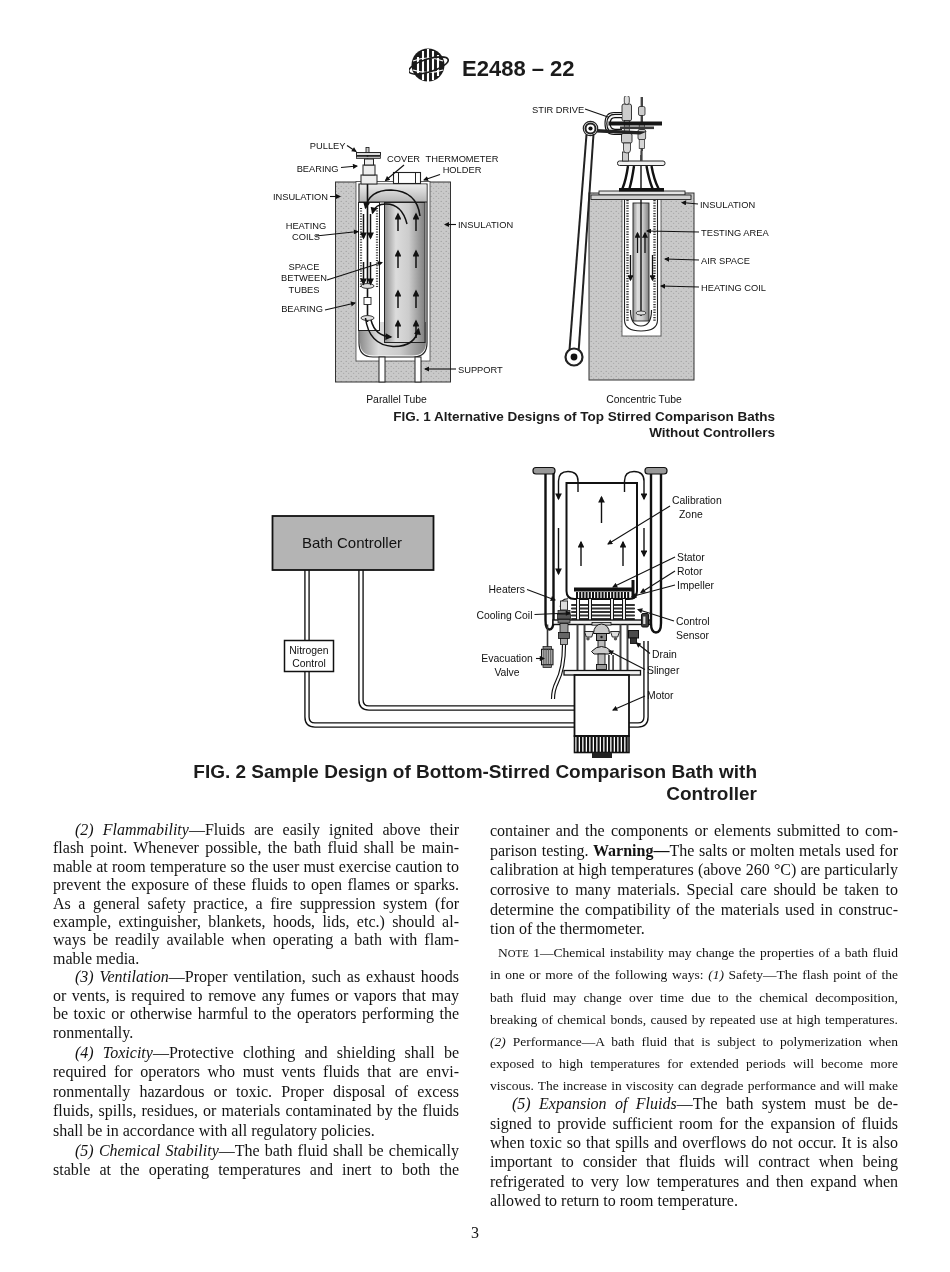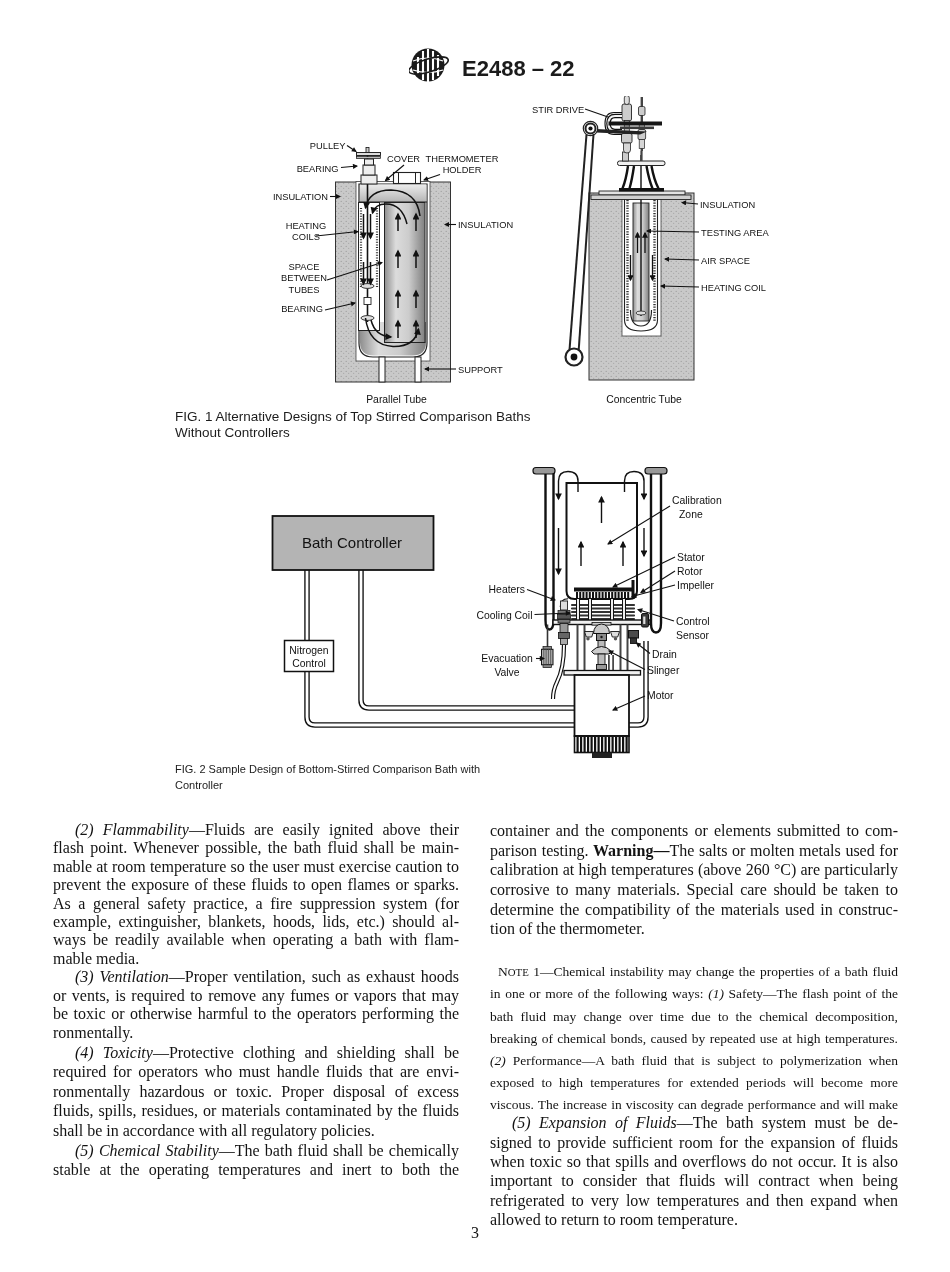--- a/index.html
+++ b/index.html
@@ -1,18 +1,18 @@
 <!DOCTYPE html>
 <html><head>
 <meta charset="utf-8">
 <style>
   html,body{margin:0;padding:0;}
   body{width:950px;height:1272px;position:relative;background:#ffffff;overflow:hidden;}
   .abs{position:absolute;}
-  .cap{font-family:"Liberation Sans",sans-serif;font-weight:normal;color:#1c1c1c;text-align:left;}
+  .cap{font-family:"Liberation Sans",sans-serif;font-weight:bold;color:#1c1c1c;text-align:right;}
   .col{position:absolute;font-family:"Liberation Serif",serif;font-size:16px;color:#131313;}
   .ln{text-align:justify;text-align-last:justify;height:18.9px;line-height:18.9px;overflow:hidden;font-family:Liberation Serif, serif;}
   .pl{text-align-last:left;}
   .ind{padding-left:22px;}
   .nln{font-size:13.5px;height:16.2px;line-height:16.2px;margin-top:6px;}
   .r1{height:19.7px;line-height:19.7px;}
   .p2{height:18.38px;line-height:18.38px;}
   .p3{height:18.65px;line-height:18.65px;}
   .p4{height:19.64px;line-height:19.64px;}
   .p5{height:19.5px;line-height:19.5px;}
@@ -394,52 +394,52 @@
 <line x1="674" y1="621" x2="638" y2="609.5" stroke="#111" stroke-width="1.1" marker-end="url(#ah2)"></line>
 <text x="652" y="658">Drain</text>
 <line x1="650" y1="653.5" x2="636.5" y2="643" stroke="#111" stroke-width="1.1" marker-end="url(#ah2)"></line>
 <text x="647" y="674">Slinger</text>
 <line x1="645" y1="669.5" x2="609" y2="651" stroke="#111" stroke-width="1.1" marker-end="url(#ah2)"></line>
 <text x="647" y="699">Motor</text>
 <line x1="645" y1="696" x2="613" y2="710" stroke="#111" stroke-width="1.1" marker-end="url(#ah2)"></line>
 </svg>
 </div>
 
-<div class="abs cap" style="left:175px;top:761px;width:600px;font-size:11px;line-height:16px;">FIG.&nbsp;2 Sample Design of Bottom-Stirred Comparison Bath with<br>Controller</div>
+<div class="abs cap" style="left:157px;top:761px;width:600px;font-size:19px;line-height:22px;">FIG.&nbsp;2 Sample Design of Bottom-Stirred Comparison Bath with<br>Controller</div>
 
 <div class="col" id="colL" style="left:53px;top:821px;width:406px;">
   <div class="ln p2 ind"><i>(2) Flammability</i>—Fluids are easily ignited above their</div>
   <div class="ln p2">flash point. Whenever possible, the bath fluid shall be main-</div>
   <div class="ln p2">mable at room temperature so the user must exercise caution to</div>
   <div class="ln p2">prevent the exposure of these fluids to open flames or sparks.</div>
   <div class="ln p2">As a general safety practice, a fire suppression system (for</div>
   <div class="ln p2">example, extinguisher, blankets, hoods, lids, etc.) should al-</div>
   <div class="ln p2">ways be readily available when operating a bath with flam-</div>
   <div class="ln p2 pl">mable media.</div>
   <div class="ln p3 ind"><i>(3) Ventilation</i>—Proper ventilation, such as exhaust hoods</div>
   <div class="ln p3">or vents, is required to remove any fumes or vapors that may</div>
   <div class="ln p3">be toxic or otherwise harmful to the operators performing the</div>
   <div class="ln p3 pl">ronmentally.</div>
   <div class="ln p4 ind"><i>(4) Toxicity</i>—Protective clothing and shielding shall be</div>
-  <div class="ln p4">required for operators who must handle fluids that are envi-</div>
+  <div class="ln p4">required for operators who must vents fluids that are envi-</div>
   <div class="ln p4">ronmentally hazardous or toxic. Proper disposal of excess</div>
   <div class="ln p4">fluids, spills, residues, or materials contaminated by the fluids</div>
   <div class="ln p4 pl">shall be in accordance with all regulatory policies.</div>
   <div class="ln p5 ind"><i>(5) Chemical Stability</i>—The bath fluid shall be chemically</div>
   <div class="ln p5">stable at the operating temperatures and inert to both the</div>
 </div>
 
 <div class="col" id="colR" style="left:490px;top:821px;width:408px;">
   <div class="ln r1">container and the components or elements submitted to com-</div>
   <div class="ln r1">parison testing. <b>Warning—</b>The salts or molten metals used for</div>
   <div class="ln r1">calibration at high temperatures (above 260&nbsp;°C) are particularly</div>
   <div class="ln r1">corrosive to many materials. Special care should be taken to</div>
   <div class="ln r1">determine the compatibility of the materials used in construc-</div>
   <div class="ln r1 pl">tion of the thermometer.</div>
-  <div class="ln nln" style="margin-top:25px;padding-left:8px;">N<span class="sc">OTE</span> 1—Chemical instability may change the properties of a bath fluid</div>
+  <div class="ln nln" style="margin-top:6px;padding-left:8px;">N<span class="sc">OTE</span> 1—Chemical instability may change the properties of a bath fluid</div>
   <div class="ln nln">in one or more of the following ways: <i>(1)</i> Safety—The flash point of the</div>
   <div class="ln nln">bath fluid may change over time due to the chemical decomposition,</div>
   <div class="ln nln">breaking of chemical bonds, caused by repeated use at high temperatures.</div>
   <div class="ln nln"><i>(2)</i> Performance—A bath fluid that is subject to polymerization when</div>
   <div class="ln nln">exposed to high temperatures for extended periods will become more</div>
   <div class="ln nln">viscous. The increase in viscosity can degrade performance and will make</div>
   <div class="ln ind" style="height:19.3px;line-height:19.3px;"><i>(5) Expansion of Fluids</i>—The bath system must be de-</div>
   <div class="ln" style="height:19.3px;line-height:19.3px;">signed to provide sufficient room for the expansion of fluids</div>
   <div class="ln" style="height:19.3px;line-height:19.3px;">when toxic so that spills and overflows do not occur. It is also</div>
   <div class="ln" style="height:19.3px;line-height:19.3px;">important to consider that fluids will contract when being</div>

